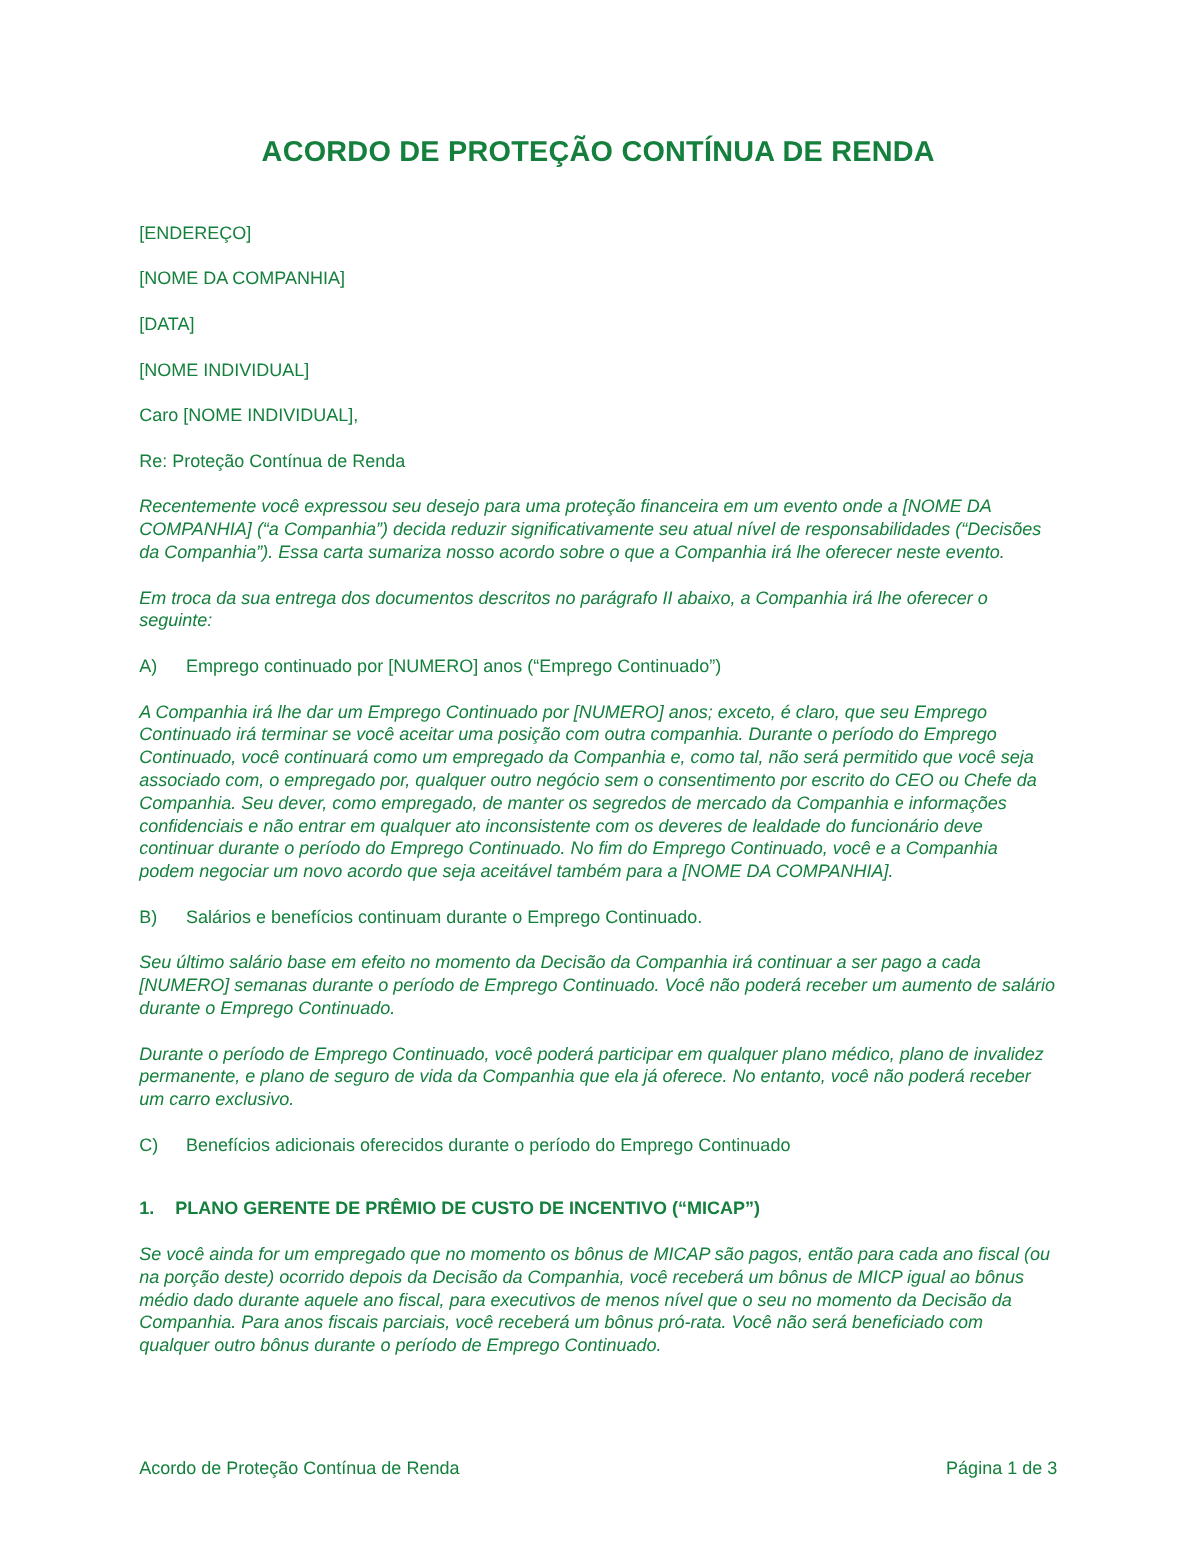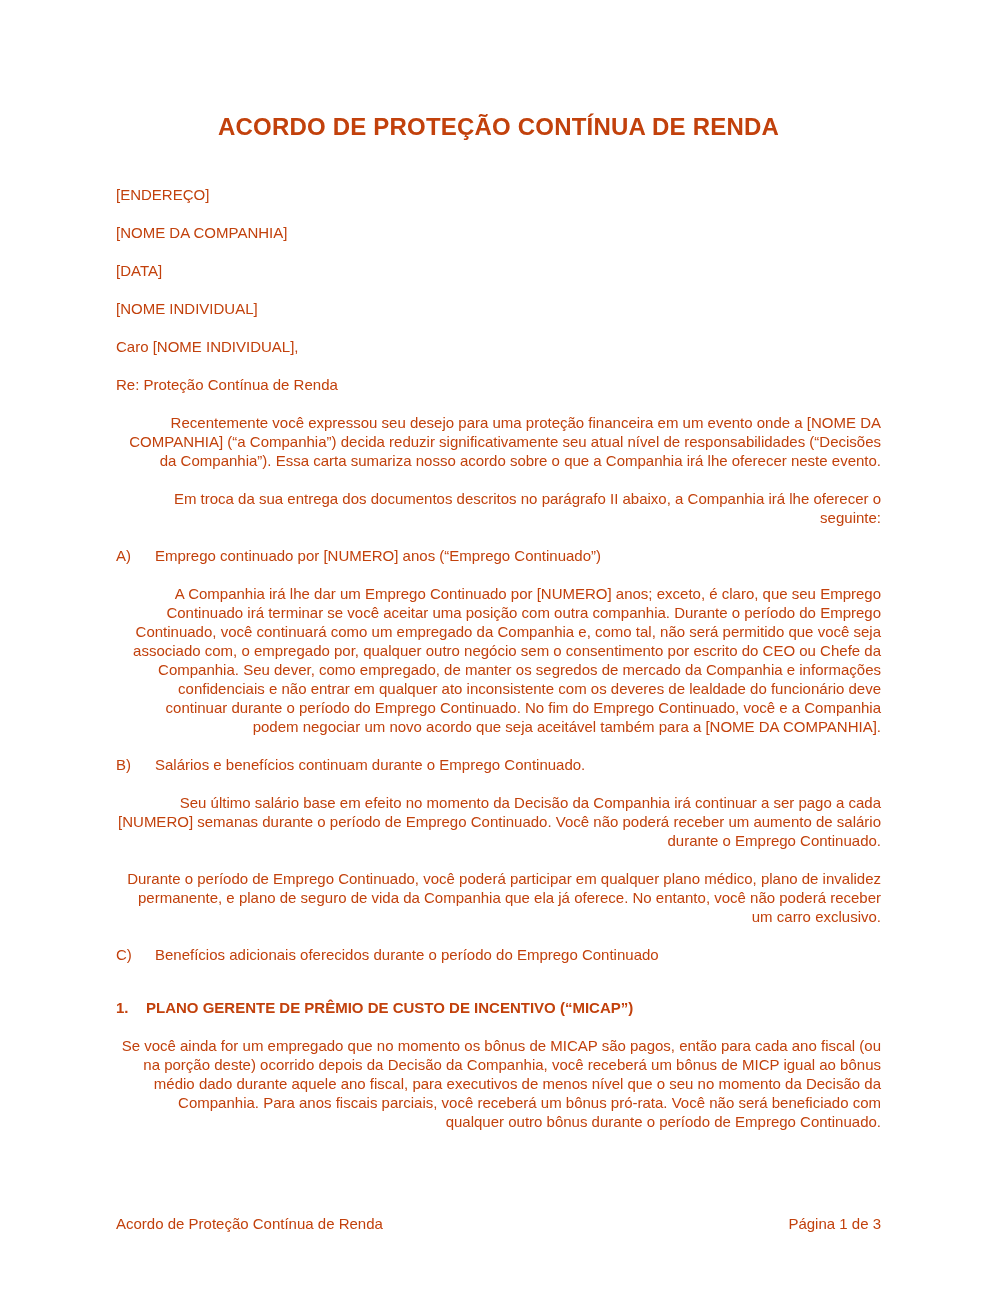--- a/index.html
+++ b/index.html
@@ -5,21 +5,21 @@
   html, body {
     margin: 0;
     padding: 0;
     background: #ffffff;
   }
   .page {
     position: relative;
     width: 1000px;
     height: 1290px;
     background: #ffffff;
-    color: #c2410c;
+    color: #15803d;
     font-family: "Liberation Sans", sans-serif;
     font-size: 15px;
     line-height: 19px;
     box-sizing: border-box;
     padding: 112px 119px 0 116px;
     overflow: hidden;
   }
   .doc-title {
     margin: 0 0 43px 0;
     font-size: 24px;
@@ -27,21 +27,22 @@
     font-weight: bold;
     text-align: center;
     letter-spacing: 0.2px;
   }
   .line-block {
     margin: 0 0 19px 0;
     white-space: pre-wrap;
   }
   .para {
     margin: 0 0 19px 0;
-    text-align: right;
+    text-align: left;
+    font-style: italic;
   }
   .list-item {
     display: flex;
     margin: 0 0 19px 0;
   }
   .list-item .marker {
     flex: 0 0 39px;
     width: 39px;
   }
   .list-item .item-text {

